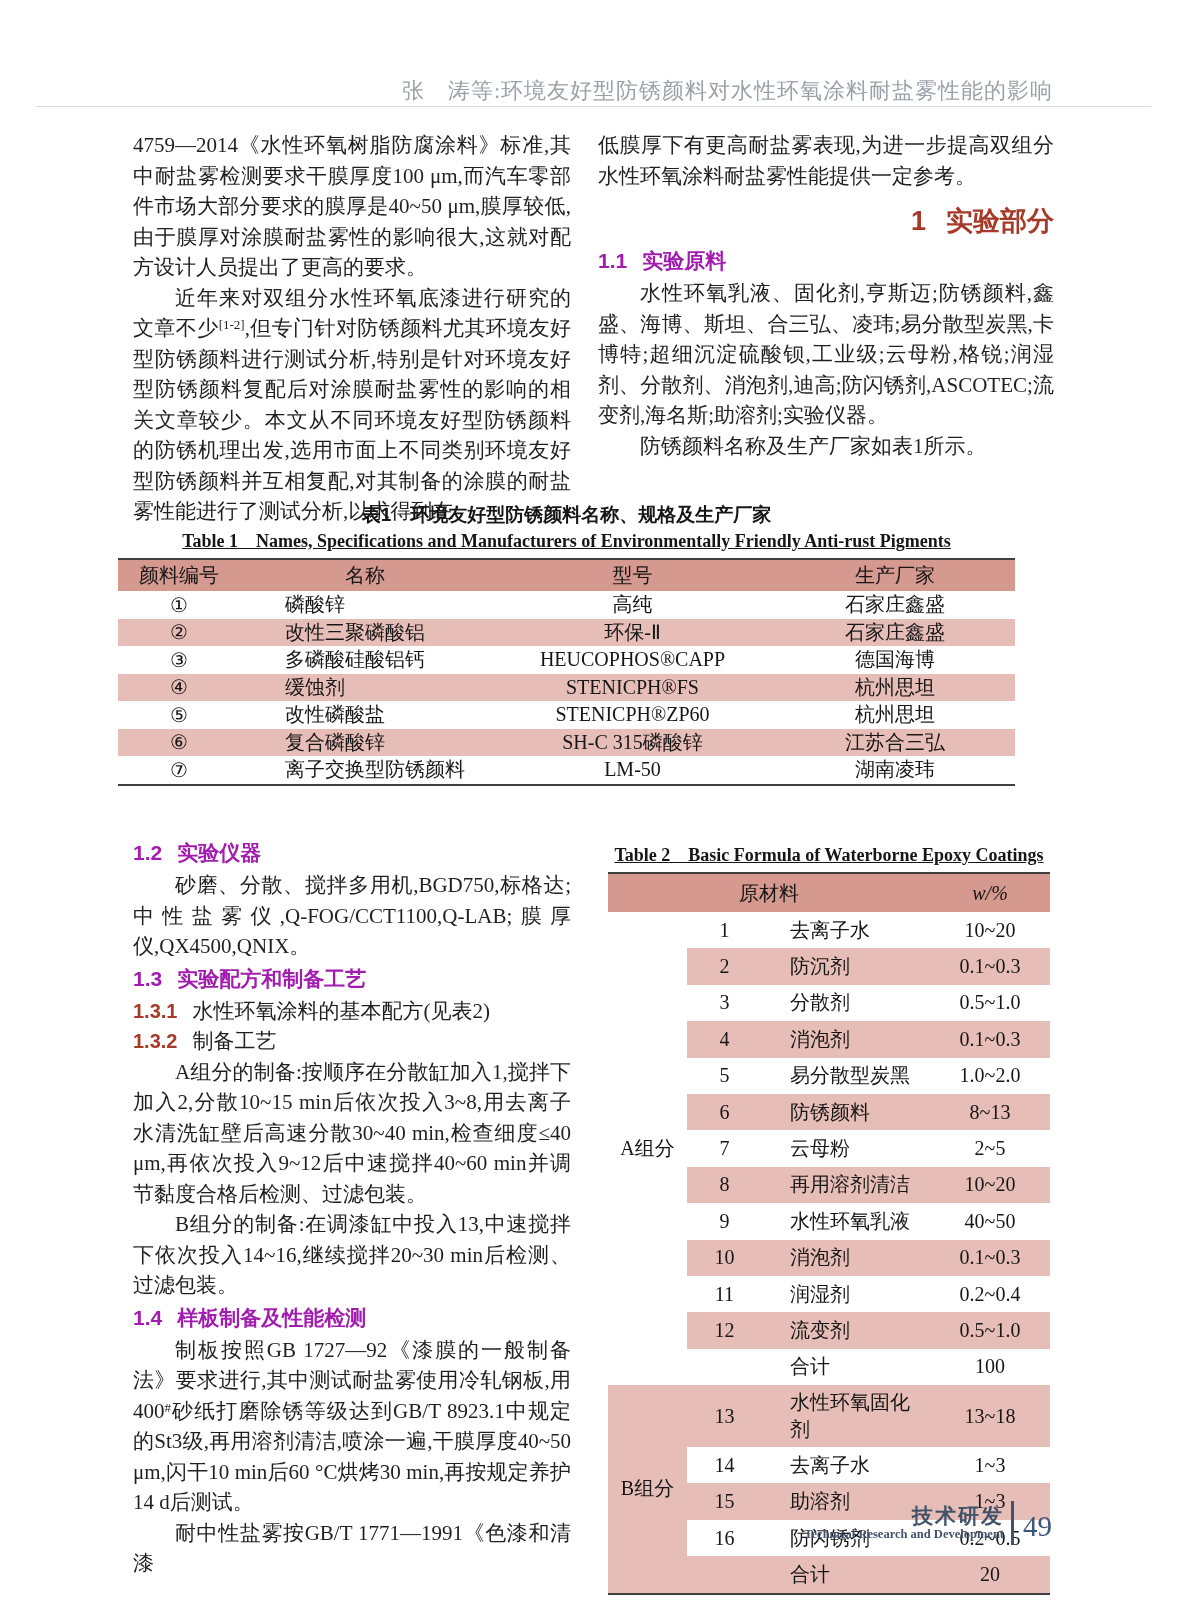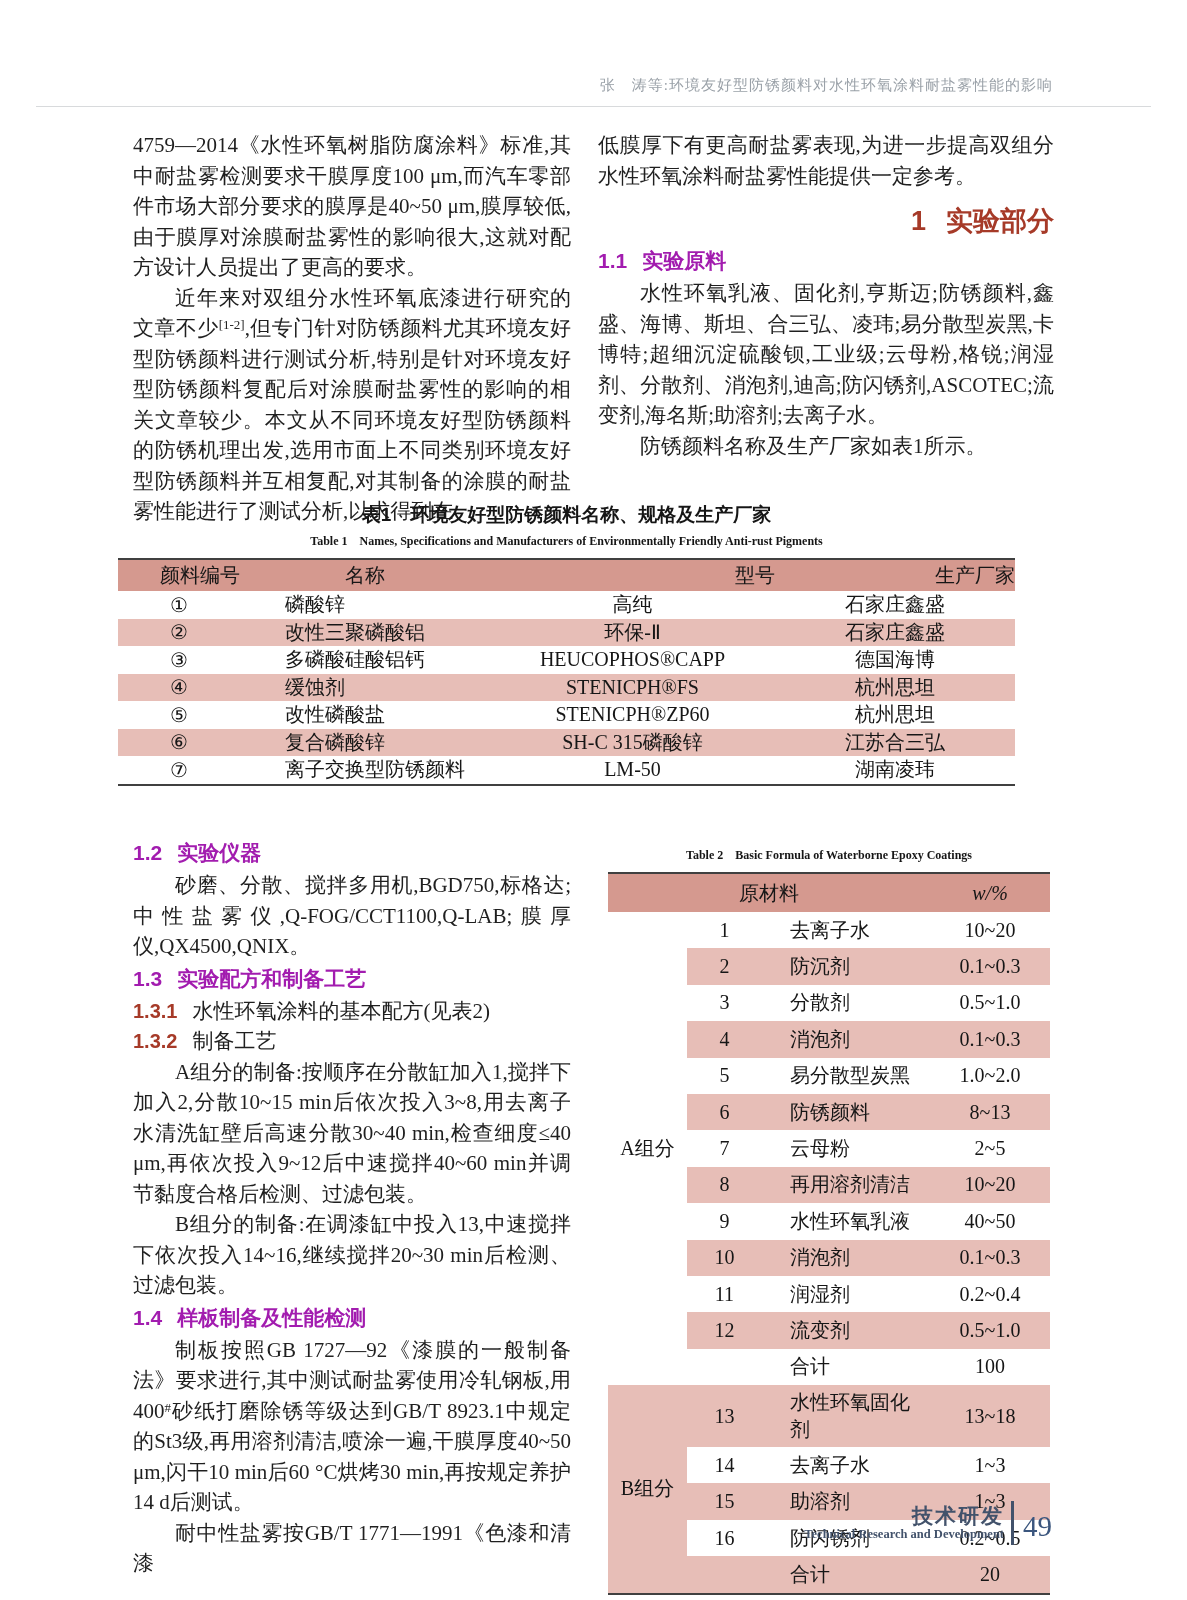--- a/index.html
+++ b/index.html
@@ -3,21 +3,21 @@
 <meta charset="utf-8">
 <style>
   html,body{margin:0;padding:0;}
   body{
     width:1187px;height:1600px;position:relative;background:#ffffff;
     font-family:"Liberation Serif",serif;color:#1f1f1f;overflow:hidden;
   }
   
   .running-head{
     position:absolute;top:76px;right:134px;
-    font-size:15px;color:#9aa1a8;letter-spacing:1px;margin-left:41px;
+    font-size:22px;color:#9aa1a8;letter-spacing:1px;margin-left:41px;
   }
   .head-rule{
     position:absolute;top:106px;left:36px;right:36px;
     border-top:1.5px solid #d8dadc;height:0;
   }
   
   .col{position:absolute;font-size:21px;line-height:30.5px;text-align:justify;}
   .col-lt{left:133px;top:130px;width:438px;}
   .col-rt{left:598px;top:130px;width:456px;}
   .col-lb{left:133px;top:836px;width:438px;}
@@ -42,29 +42,29 @@
   }
   
   .tblock{position:absolute;}
   .t1block{left:118px;top:502px;width:897px;}
   .t2block{left:608px;top:842px;width:442px;}
   .cap-cn{
     font-family:"Liberation Sans",sans-serif;font-weight:bold;font-size:19px;
     color:#161616;text-align:center;line-height:26px;margin:0;
   }
   .cap-en{
-    font-family:"Liberation Serif",serif;font-weight:bold;font-size:12px;
-    color:#161616;text-align:center;line-height:26px;margin:0 0 4px 0;
+    font-family:"Liberation Serif",serif;font-weight:bold;font-size:18px;
+    color:#161616;text-align:center;line-height:26px;margin:0 0 4px 0;text-decoration:underline;
   }
   table{border-collapse:collapse;table-layout:fixed;}
   .t1,.t2{
     width:100%;font-size:20px;color:#161616;
     border-top:2px solid #404040;border-bottom:2px solid #404040;
   }
-  .t1 th{background:#d5998f;font-weight:normal;height:31px;text-align:right;padding:0;}
+  .t1 th{background:#d5998f;font-weight:normal;height:31px;text-align:center;padding:0;}
   .t1 td{height:27.5px;text-align:center;padding:0;}
   .t1 td.c1,.t1 th.c1{text-align:left;padding-left:45px;}
   .t1 tr.alt td{background:#e7beb7;}
   .t2 td{height:28.4px;text-align:center;padding:4px;font-family:Liberation Serif, serif;}
   .t2 tr.hdr td{background:#d5998f;height:30px;}
   .t2 td.wcell{font-style:italic;}
   .t2 td.nm{text-align:left;padding-left:28px;}
   .t2 tr.alt td{background:#e7beb7;}
   .t2 td.glabel{background:transparent;}
   .t2 tr.alt td.glabel,.t2 td.glabel.bpink{background:#e7beb7;}
@@ -93,21 +93,21 @@
 
 <div class="col col-lt">
   <p>4759—2014《水性环氧树脂防腐涂料》标准,其中耐盐雾检测要求干膜厚度100 μm,而汽车零部件市场大部分要求的膜厚是40~50 μm,膜厚较低,由于膜厚对涂膜耐盐雾性的影响很大,这就对配方设计人员提出了更高的要求。</p>
   <p class="indent"><span>近年来对双组分水性环氧底漆进行研究的文章不少</span><sup class="ref">[1-2]</sup><span>,但专门针对防锈颜料尤其环境友好型防锈颜料进行测试分析,特别是针对环境友好型防锈颜料复配后对涂膜耐盐雾性的影响的相关文章较少。本文从不同环境友好型防锈颜料的防锈机理出发,选用市面上不同类别环境友好型防锈颜料并互相复配,对其制备的涂膜的耐盐雾性能进行了测试分析,以求得到在</span></p>
 </div>
 
 <div class="col col-rt">
   <p>低膜厚下有更高耐盐雾表现,为进一步提高双组分水性环氧涂料耐盐雾性能提供一定参考。</p>
   <div class="h1"><span class="hnum">1</span><span>实验部分</span></div>
   <div class="h2"><span class="hnum">1.1</span><span>实验原料</span></div>
-  <p class="indent">水性环氧乳液、固化剂,亨斯迈;防锈颜料,鑫盛、海博、斯坦、合三弘、凌玮;易分散型炭黑,卡博特;超细沉淀硫酸钡,工业级;云母粉,格锐;润湿剂、分散剂、消泡剂,迪高;防闪锈剂,ASCOTEC;流变剂,海名斯;助溶剂;去离子水。</p>
+  <p class="indent">水性环氧乳液、固化剂,亨斯迈;防锈颜料,鑫盛、海博、斯坦、合三弘、凌玮;易分散型炭黑,卡博特;超细沉淀硫酸钡,工业级;云母粉,格锐;润湿剂、分散剂、消泡剂,迪高;防闪锈剂,ASCOTEC;流变剂,海名斯;助溶剂;实验仪器。</p>
   <p class="indent">防锈颜料名称及生产厂家如表1所示。</p>
 </div>
 
 <div class="tblock t1block">
   <p class="cap-cn">表1　环境友好型防锈颜料名称、规格及生产厂家</p>
   <p class="cap-en">Table 1　Names, Specifications and Manufacturers of Environmentally Friendly Anti-rust Pigments</p>
   <table class="t1">
     <colgroup>
         <col style="width:122px">
         <col style="width:250px">

